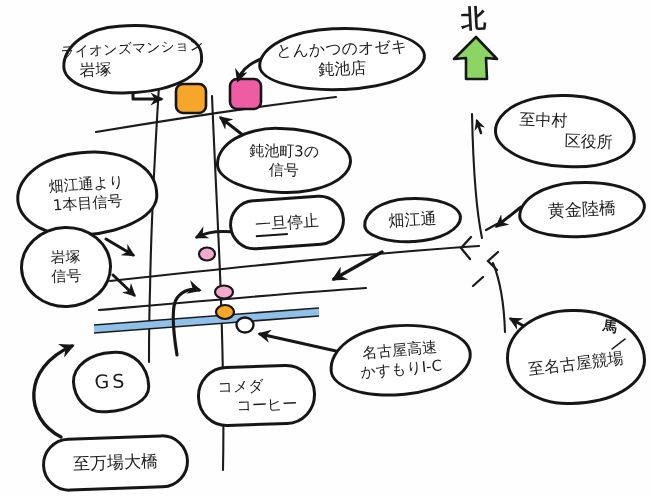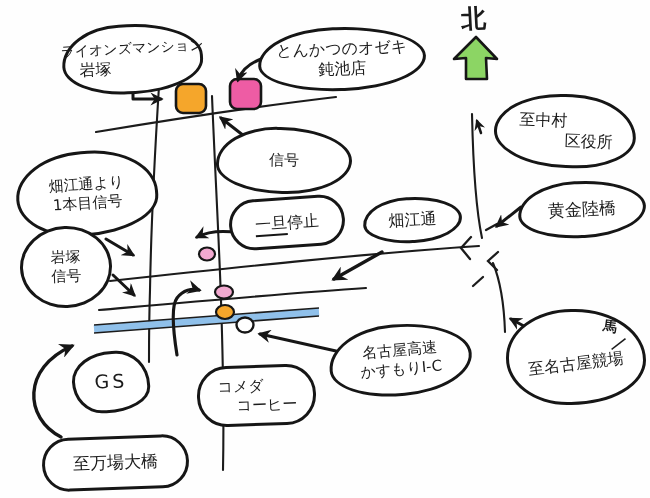--- a/index.html
+++ b/index.html
@@ -113,20 +113,21 @@
   <div class="bubble" style="left:494px;top:94px;width:142px;height:74px;font-size:16px;transform:rotate(2deg);border-radius:52% 48% 46% 54%/55% 60% 45% 50%;">
     <span class="ln" style="align-self:flex-start;margin-left:22px;">至中村</span>
     <span class="ln" style="align-self:flex-end;margin-right:20px;">区役所</span>
   </div>
 
   <div class="bubble" style="left:518px;top:181px;width:128px;height:57px;font-size:17px;transform:rotate(-3deg);">
     <span class="ln">黄金陸橋</span>
   </div>
 
   <div class="bubble" style="left:216px;top:127px;width:136px;height:67px;font-size:15px;transform:rotate(1deg);">
+    <span class="ln">鈍池町3の</span>
     <span class="ln">信号</span>
   </div>
 
   <div class="bubble" style="left:16px;top:151px;width:142px;height:85px;font-size:15px;transform:rotate(-4deg);border-radius:50% 50% 55% 45%/55% 55% 45% 50%;">
     <span class="ln">畑江通より</span>
     <span class="ln">1本目信号</span>
   </div>
 
   <div class="bubble circle" style="left:20px;top:226px;width:92px;height:82px;font-size:15px;transform:rotate(-2deg);">
     <span class="ln">岩塚</span>

